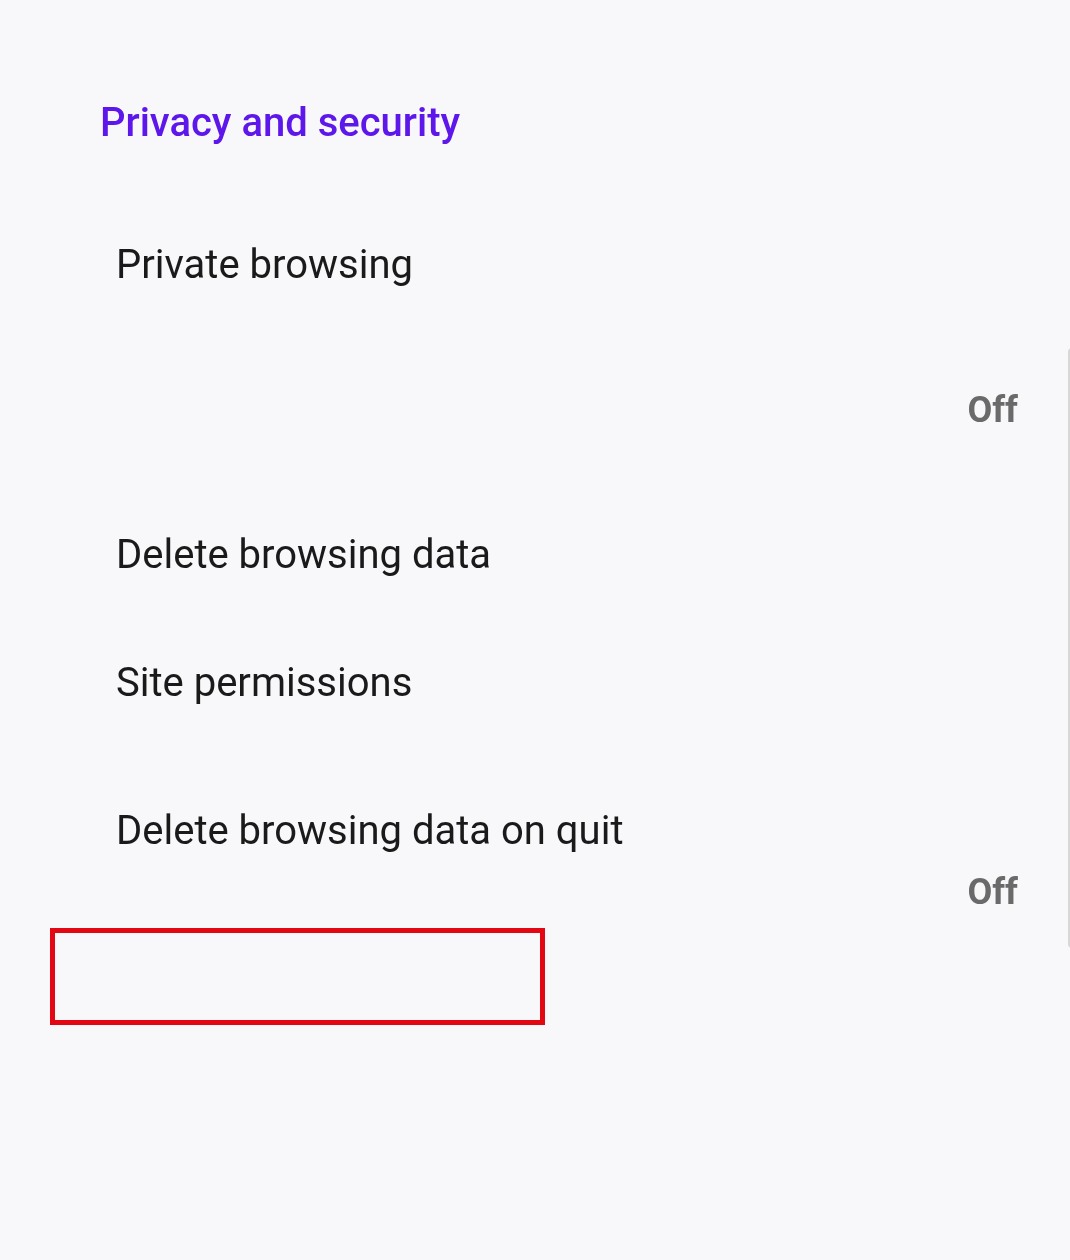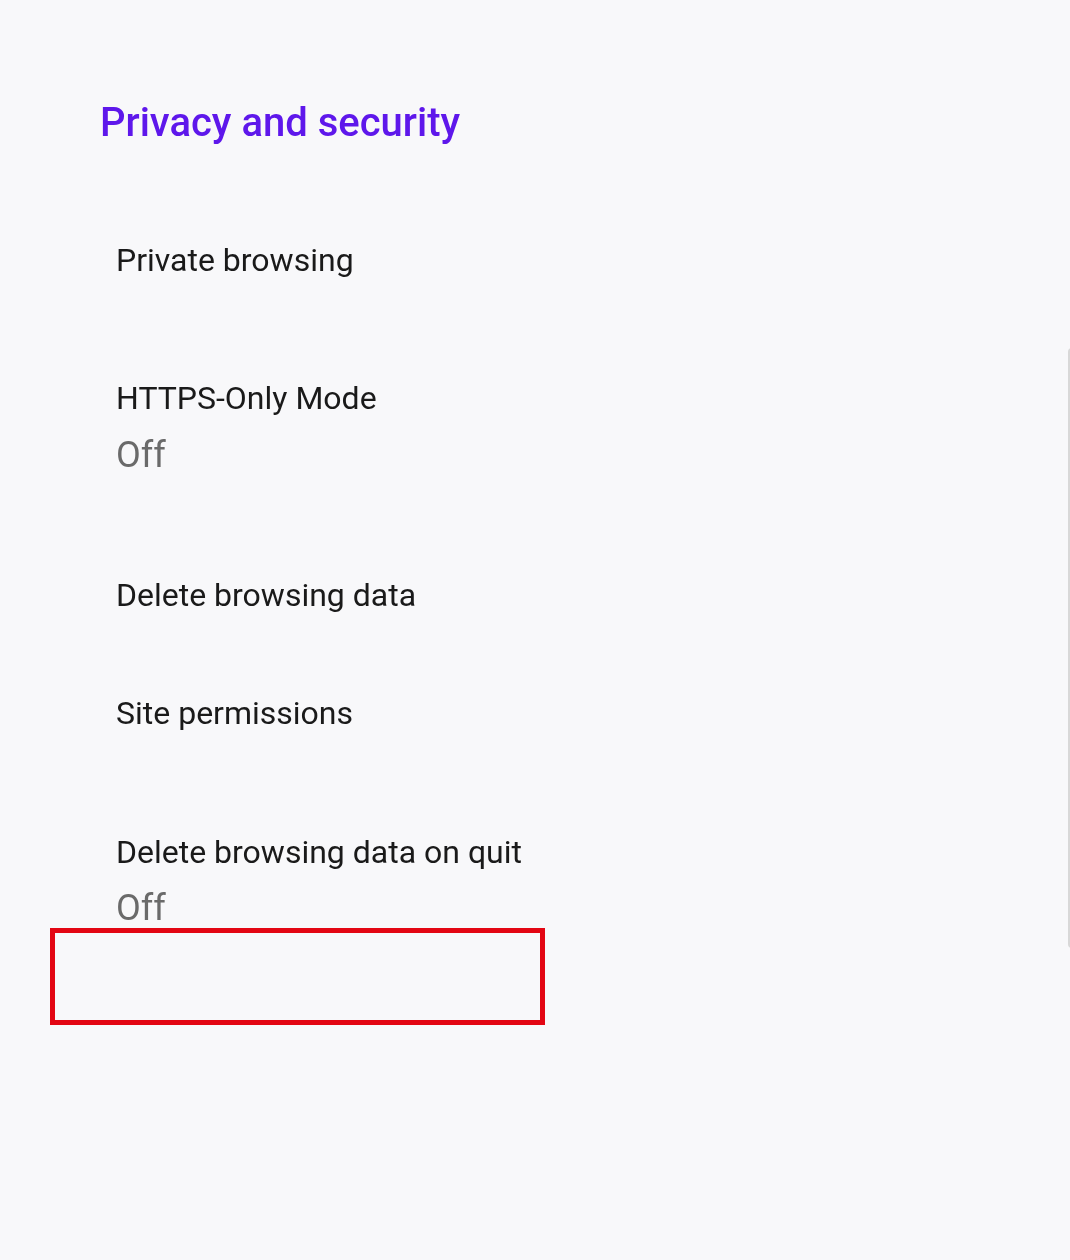--- a/index.html
+++ b/index.html
@@ -33,29 +33,30 @@
       margin-bottom: 95px;
     }
     .setting-item {
       margin-bottom: 100px;
     }
     .setting-item.highlighted {
       margin-bottom: 80px;
     }
     .setting-title {
       color: #1a1a1a;
-      font-size: 32px;
+      font-size: 40px;
       font-weight: 400;
       line-height: 1.2;
     }
     .setting-subtitle {
       color: #6a6a6a;
       font-size: 36px;
-      font-weight: 400;
+      font-weight: 700;
       margin-top: 10px;
+      text-align: right;
     }
     .highlight-box {
       position: absolute;
       left: 2px;
       top: 880px;
       width: 495px;
       height: 97px;
       border: 5px solid #e30613;
       pointer-events: none;
     }
@@ -67,21 +68,20 @@
 
 <div class="container">
 
   <h2 class="section-header">Privacy and security</h2>
 
   <div class="setting-item">
     <div class="setting-title">Private browsing</div>
   </div>
 
   <div class="setting-item">
-    <div class="setting-title">HTTPS-Only Mode</div>
     <div class="setting-subtitle">Off</div>
   </div>
 
 
   <div class="setting-item highlighted">
     <div class="setting-title">Delete browsing data</div>
   </div>
 
   <div class="setting-item">
     <div class="setting-title">Site permissions</div>

